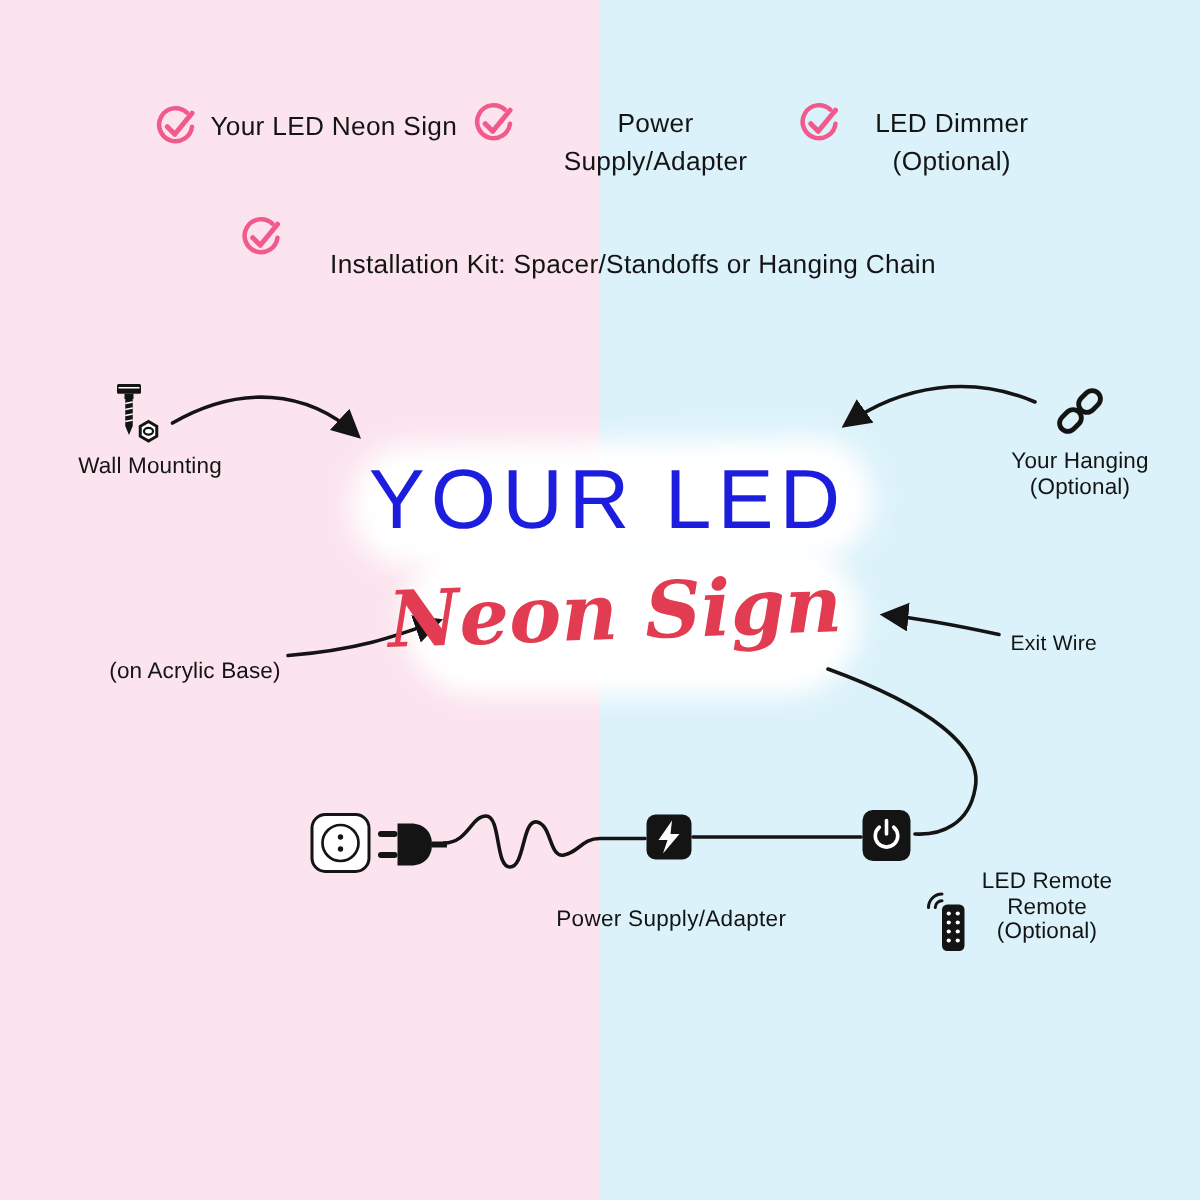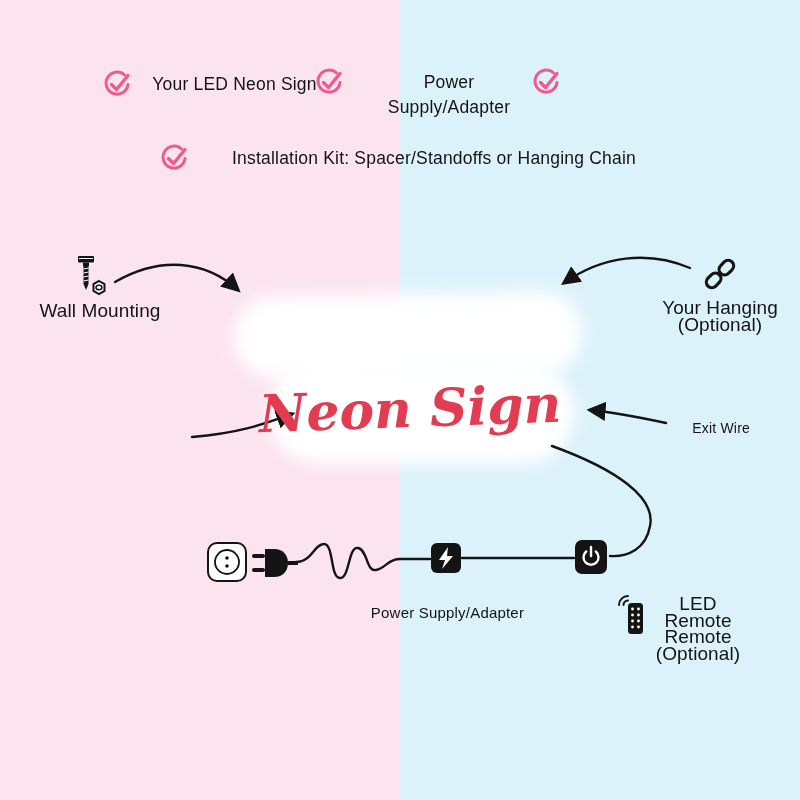--- a/index.html
+++ b/index.html
@@ -7,24 +7,24 @@
           font-family:"Liberation Sans",sans-serif;color:#161616;}
   .abs{position:absolute;}
   .half{position:absolute;top:0;height:800px;width:400px;}
   .half.pink{left:0;background:#fbe4ee;}
   .half.blue{left:400px;background:#dcf2fa;}
 
   .blob{position:absolute;background:#ffffff;filter:blur(8px);}
   .blob.b1{left:234px;top:294px;width:348px;height:82px;border-radius:40px;transform:rotate(-1deg);}
   .blob.b2{left:268px;top:362px;width:306px;height:102px;border-radius:52px;}
 
-  .chk-text{font-size:17.5px;line-height:25px;text-align:center;letter-spacing:.2px;color:#141414;margin-left:12px;}
-  .lbl{font-size:19px;line-height:16.5px;text-align:center;letter-spacing:.1px;color:#141414;}
+  .chk-text{font-size:17.5px;line-height:25px;text-align:center;letter-spacing:.2px;color:#141414;}
+  .lbl{font-size:15px;line-height:16.5px;text-align:center;letter-spacing:.1px;color:#141414;}
   .lbl span{display:block;}
-  .exit-lbl{font-size:14px;letter-spacing:.2px;text-align:right;}
+  .exit-lbl{font-size:14px;letter-spacing:.2px;}
   .ps-lbl{font-size:15px;letter-spacing:.2px;}
 
   .sign-title{left:230px;top:300px;width:350px;text-align:center;
               font-size:56px;letter-spacing:4px;color:#1d1ddd;font-weight:500;}
   .sign-script{left:255px;top:378px;width:310px;text-align:center;
                font-family:"DejaVu Serif",serif;font-style:italic;font-weight:bold;
                font-size:52px;color:#e23c52;transform:rotate(-2deg);}
 
   svg{display:block;}
   .overlay{position:absolute;left:0;top:0;pointer-events:none;}
@@ -67,27 +67,29 @@
   <svg class="abs z3" style="left:315px;top:68px" width="28" height="28" viewBox="0 0 28 28">
     <path d="M21.5,5 A11,11 0 1 0 25,14.5" stroke="#f2598c" stroke-width="3" fill="none" stroke-linecap="round"></path>
     <path d="M8.5,14.5 L13.5,19.5 L25,5.5" stroke="#f2598c" stroke-width="3.4" fill="none" stroke-linecap="round" stroke-linejoin="round"></path>
   </svg>
   <div class="abs z3 chk-text" style="left:352px;top:70px;width:170px">Power Supply/Adapter</div>
 
   <svg class="abs z3" style="left:532px;top:68px" width="28" height="28" viewBox="0 0 28 28">
     <path d="M21.5,5 A11,11 0 1 0 25,14.5" stroke="#f2598c" stroke-width="3" fill="none" stroke-linecap="round"></path>
     <path d="M8.5,14.5 L13.5,19.5 L25,5.5" stroke="#f2598c" stroke-width="3.4" fill="none" stroke-linecap="round" stroke-linejoin="round"></path>
   </svg>
+  <div class="abs z3 chk-text" style="left:562px;top:70px;width:145px">LED Dimmer (Optional)</div>
 
   <svg class="abs z3" style="left:160px;top:144px" width="28" height="28" viewBox="0 0 28 28">
     <path d="M21.5,5 A11,11 0 1 0 25,14.5" stroke="#f2598c" stroke-width="3" fill="none" stroke-linecap="round"></path>
     <path d="M8.5,14.5 L13.5,19.5 L25,5.5" stroke="#f2598c" stroke-width="3.4" fill="none" stroke-linecap="round" stroke-linejoin="round"></path>
   </svg>
-  <div class="abs z3 chk-text" style="left:196px;top:146px;width:452px">Installation Kit: Spacer/Standoffs or Hanging Chain</div>
+  <div class="abs z3 chk-text" style="left:196px;top:164px;width:452px">Installation Kit: Spacer/Standoffs or Hanging Chain</div>
 
+  <div class="abs z3 sign-title">YOUR LED</div>
   <div class="abs z3 sign-script">Neon Sign</div>
 
   <svg class="abs z3" style="left:70px;top:254px" width="40" height="46" viewBox="0 0 40 46">
     <rect x="8" y="2" width="16" height="6.5" rx="1" fill="#141414"></rect>
     <rect x="9" y="4" width="14" height="1" fill="#ffffff"></rect>
     <rect x="13" y="8.5" width="6" height="3.5" fill="#141414"></rect>
     <rect x="13.5" y="12" width="5" height="18" fill="#141414"></rect>
     <g stroke="#ffffff" stroke-width="1">
       <line x1="13.5" y1="15" x2="18.5" y2="14"></line>
       <line x1="13.5" y1="19" x2="18.5" y2="18"></line>
@@ -96,20 +98,21 @@
     </g>
     <path d="M13.5,30 L16,36 L18.5,30 Z" fill="#141414"></path>
     <polygon points="29,27 34.5,30.2 34.5,36.8 29,40 23.5,36.8 23.5,30.2" fill="#ffffff" stroke="#141414" stroke-width="2"></polygon>
     <ellipse cx="29" cy="33.5" rx="3" ry="2.2" fill="none" stroke="#141414" stroke-width="1.5"></ellipse>
   </svg>
   <div class="abs z3 lbl" style="left:10px;top:303px;width:180px">
     <span>Wall Mounting</span>
   </div>
 
   <div class="abs z3 lbl" style="left:45px;top:440px;width:170px">
+    <span>(on Acrylic Base)</span>
   </div>
 
   <svg class="abs z3" style="left:702px;top:256px" width="36" height="36" viewBox="0 0 36 36">
     <g transform="rotate(-45 18 18)" stroke="#141414" stroke-width="3.2" fill="none">
       <rect x="1" y="12.5" width="16" height="11" rx="5.5"></rect>
       <rect x="19" y="12.5" width="16" height="11" rx="5.5"></rect>
     </g>
   </svg>
   <div class="abs z3 lbl" style="left:654px;top:300px;width:132px">
     <span>Your Hanging</span>
@@ -155,19 +158,19 @@
     <rect x="12" y="9" width="15" height="31" rx="3.5" fill="#141414"></rect>
     <circle cx="16.5" cy="15" r="1.4" fill="#ffffff"></circle>
     <circle cx="22.5" cy="15" r="1.4" fill="#ffffff"></circle>
     <circle cx="16.5" cy="21" r="1.4" fill="#ffffff"></circle>
     <circle cx="22.5" cy="21" r="1.4" fill="#ffffff"></circle>
     <circle cx="16.5" cy="27" r="1.4" fill="#ffffff"></circle>
     <circle cx="22.5" cy="27" r="1.4" fill="#ffffff"></circle>
     <circle cx="16.5" cy="33" r="1.4" fill="#ffffff"></circle>
     <circle cx="22.5" cy="33" r="1.4" fill="#ffffff"></circle>
   </svg>
-  <div class="abs z3 lbl" style="left:648px;top:596px;width:100px">
+  <div class="abs z3 lbl" style="left:648px;top:580px;width:100px">
     <span>LED Remote</span>
     <span>Remote</span>
     <span>(Optional)</span>
   </div>
 
 </div>
 
 </body></html>

